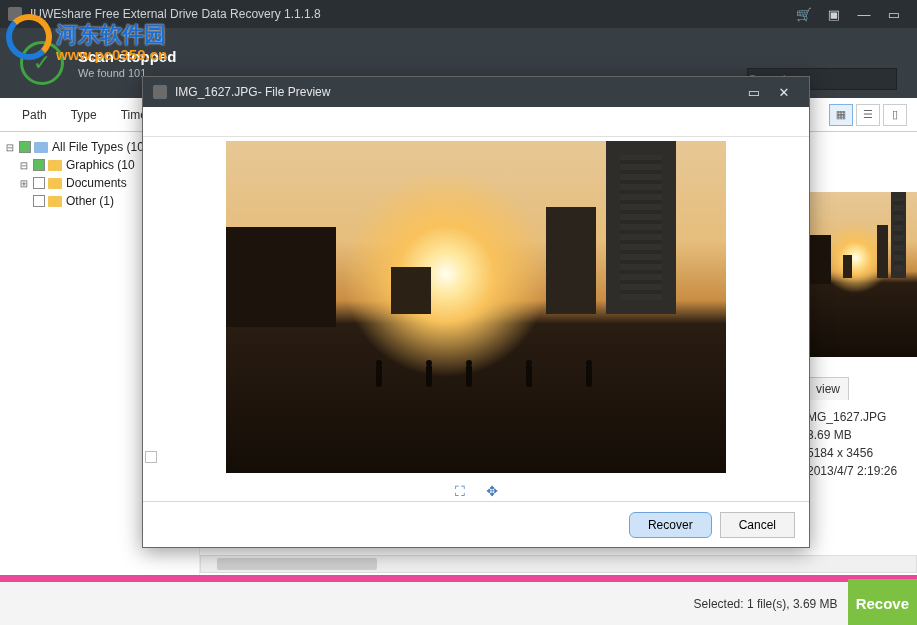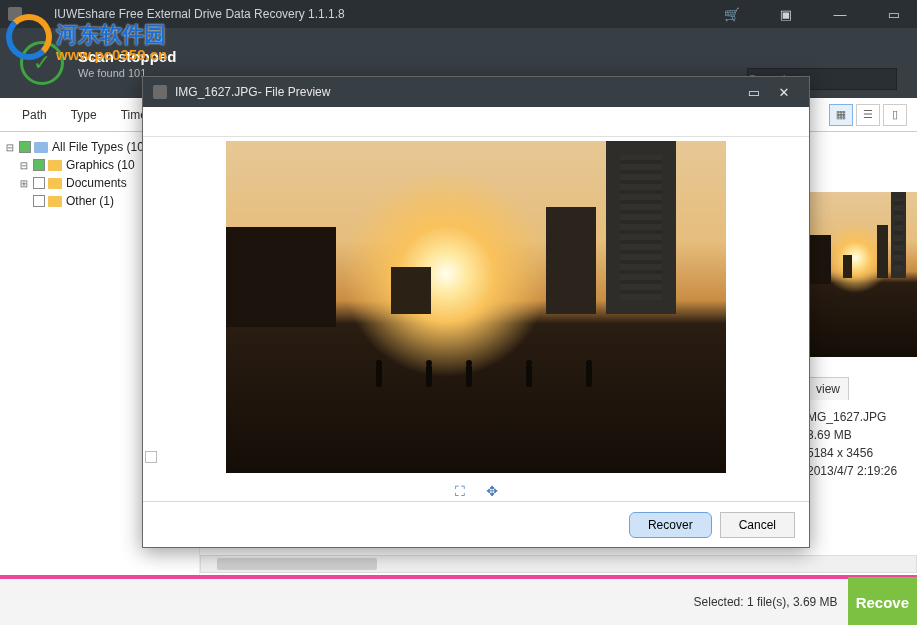--- a/index.html
+++ b/index.html
@@ -1,19 +1,19 @@
 <!DOCTYPE html>
 <html><head>
 <meta charset="utf-8">
 <style>
 * { margin: 0; padding: 0; box-sizing: border-box; font-family: "Segoe UI", Tahoma, sans-serif; }
 body { width: 917px; height: 625px; background: #fff; overflow: hidden; position: relative; font-size: 12px; }
 
 
-.titlebar { height: 28px; background: #2a2f34; color: #cfd3d6; display: flex; align-items: center; padding: 4px 8px; gap: 24px; }
+.titlebar { height: 28px; background: #2a2f34; color: #cfd3d6; display: flex; align-items: center; padding: 4px 8px; }
 .titlebar .appicon { width: 14px; height: 14px; background: #6b6b6b; border-radius: 2px; margin-right: 8px; }
 .titlebar .title-text { flex: 1; font-size: 12px; }
 .titlebar .tb-btn { width: 30px; height: 24px; display: flex; align-items: center; justify-content: center; color: #cfd3d6; cursor: pointer; font-size: 13px; }
 
 
 .statusstrip { height: 70px; background: #373e44; color: #fff; display: flex; align-items: center; padding: 0 20px; position: relative; }
 .status-icon { width: 44px; height: 44px; border: 3px solid #3fa63f; border-radius: 50%; display: flex; align-items: center; justify-content: center; color: #3fa63f; font-size: 22px; margin-right: 14px; }
 .status-texts .h { font-size: 15px; font-weight: 600; margin-bottom: 2px; text-align: right; }
 .status-texts .sub { font-size: 11px; color: #b6bcc0; }
 .searchbox { position: absolute; right: 20px; top: 40px; width: 150px; height: 22px; background: #2a2f34; border: 1px solid #1f2327; }
@@ -45,21 +45,21 @@
 
 .content { flex:1; background:#fff; position:relative; }
 
 
 .rightinfo { position:absolute; right:0; top:0; width:110px; height:100%; font-size:12px;color:#333;padding-top:60px; }
 .rightinfo .thumb { width:110px;height:165px;overflow:hidden;margin-bottom:20px; }
 .rightinfo .preview-tab { display:inline-block;padding:4px 8px;border:1px solid #ccc;border-bottom:none;background:#f5f5f5;margin-bottom:8px; }
 .rightinfo .meta { line-height:1.5; }
 
 
-.statusbar { position:absolute; left:0; right:0; bottom:0; height:50px; background:#f4f4f4; border-top:4px solid #ec4899; display:flex;align-items:center;justify-content:flex-end;padding-right:0; }
+.statusbar { position:absolute; left:0; right:0; bottom:0; height:50px; background:#f4f4f4; border-top:7px solid #ec4899; display:flex;align-items:center;justify-content:flex-end;padding-right:0; }
 .statusbar .sel { font-size:12px; color:#333; margin-right:10px; }
 .statusbar .recover-main { height:50px; background:#7cc142; color:#fff; font-size:15px; font-weight:600; padding:0 8px; display:flex;align-items:center; cursor:pointer; }
 
 
 .bottom-scroll { position:absolute; left:200px; right:0; bottom:52px; height:18px; background:#f0f0f0; border:1px solid #ddd; }
 .bottom-scroll .thumb-sb { position:absolute;left:16px;top:2px;height:12px;width:160px;background:#cfcfcf;border-radius:2px; }
 
 
 .modal { position:absolute; left:142px; top:76px; width:668px; height:472px; background:#fff; border:1px solid #666; box-shadow:0 4px 20px rgba(0,0,0,0.4); z-index:50; display:flex; flex-direction:column; }
 .modal-title { height:30px; background:#373e44; color:#e4e6e8; display:flex; align-items:center; padding:0 10px; font-size:12px; }

